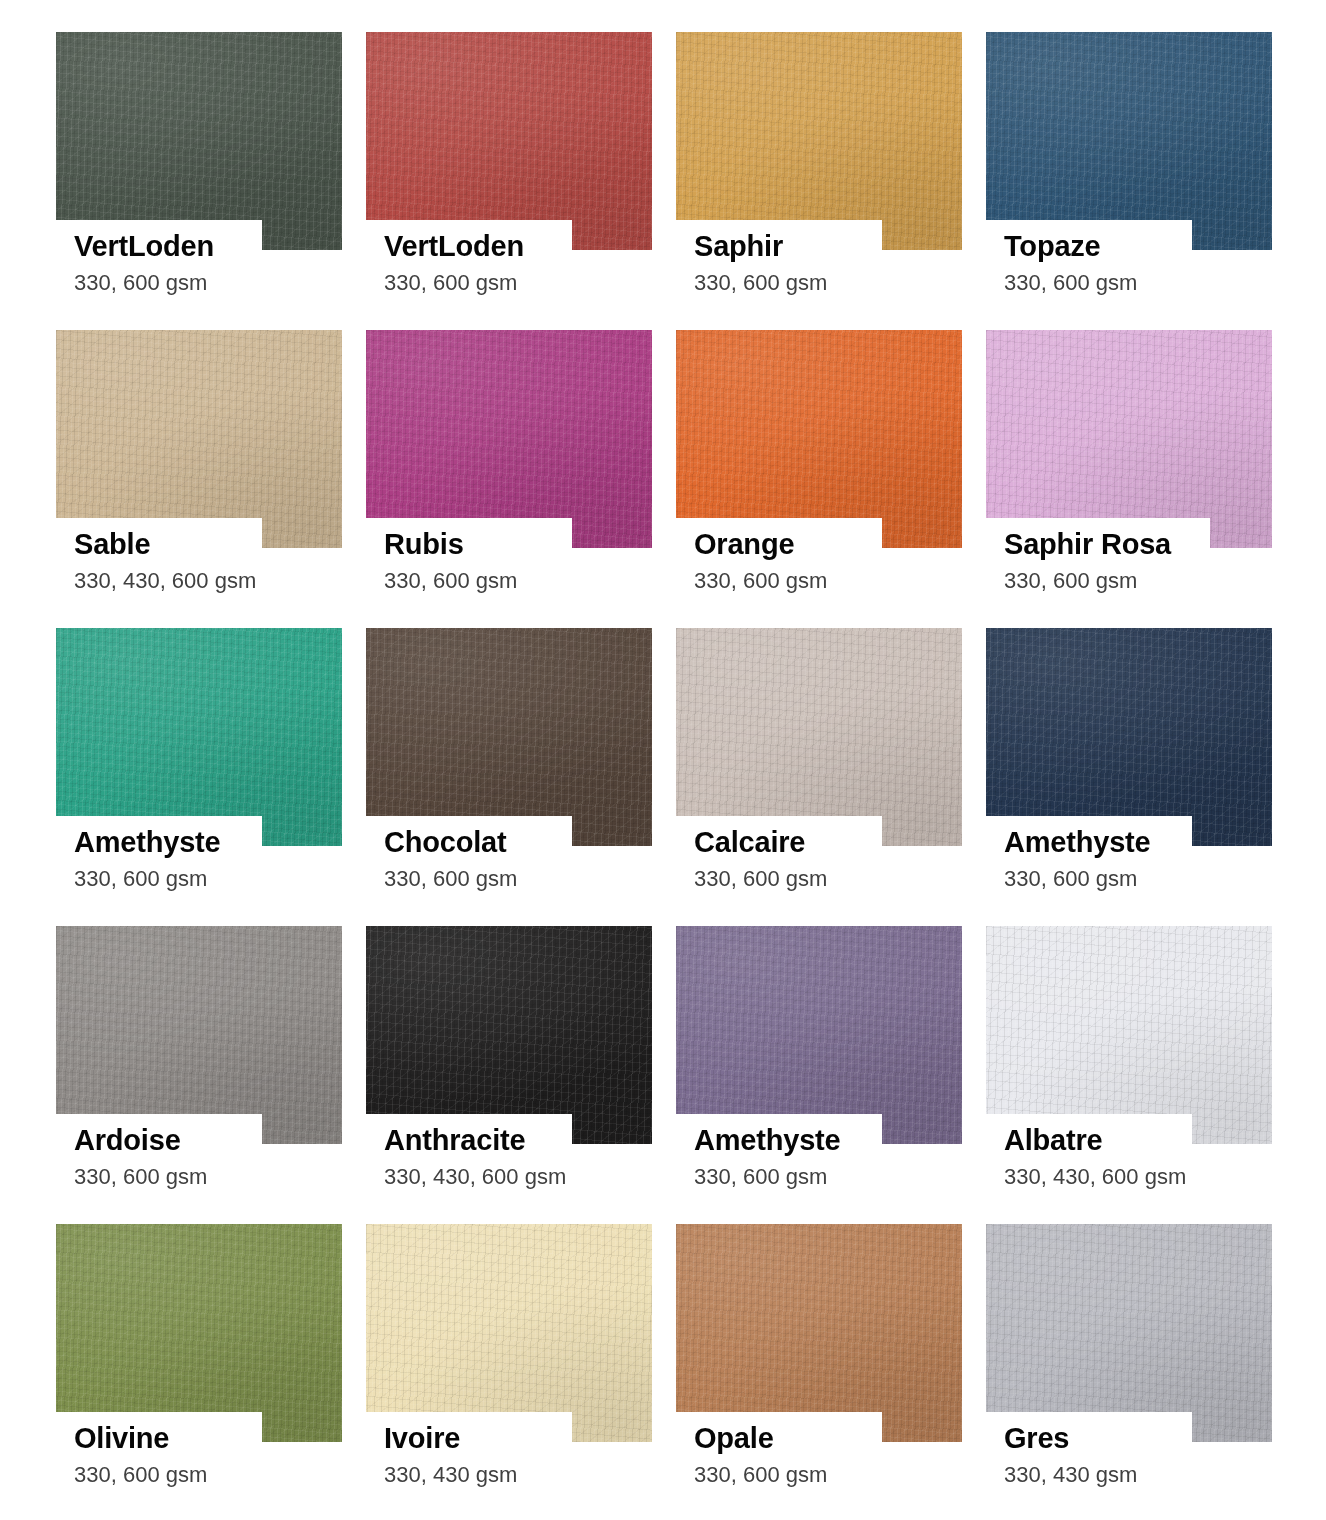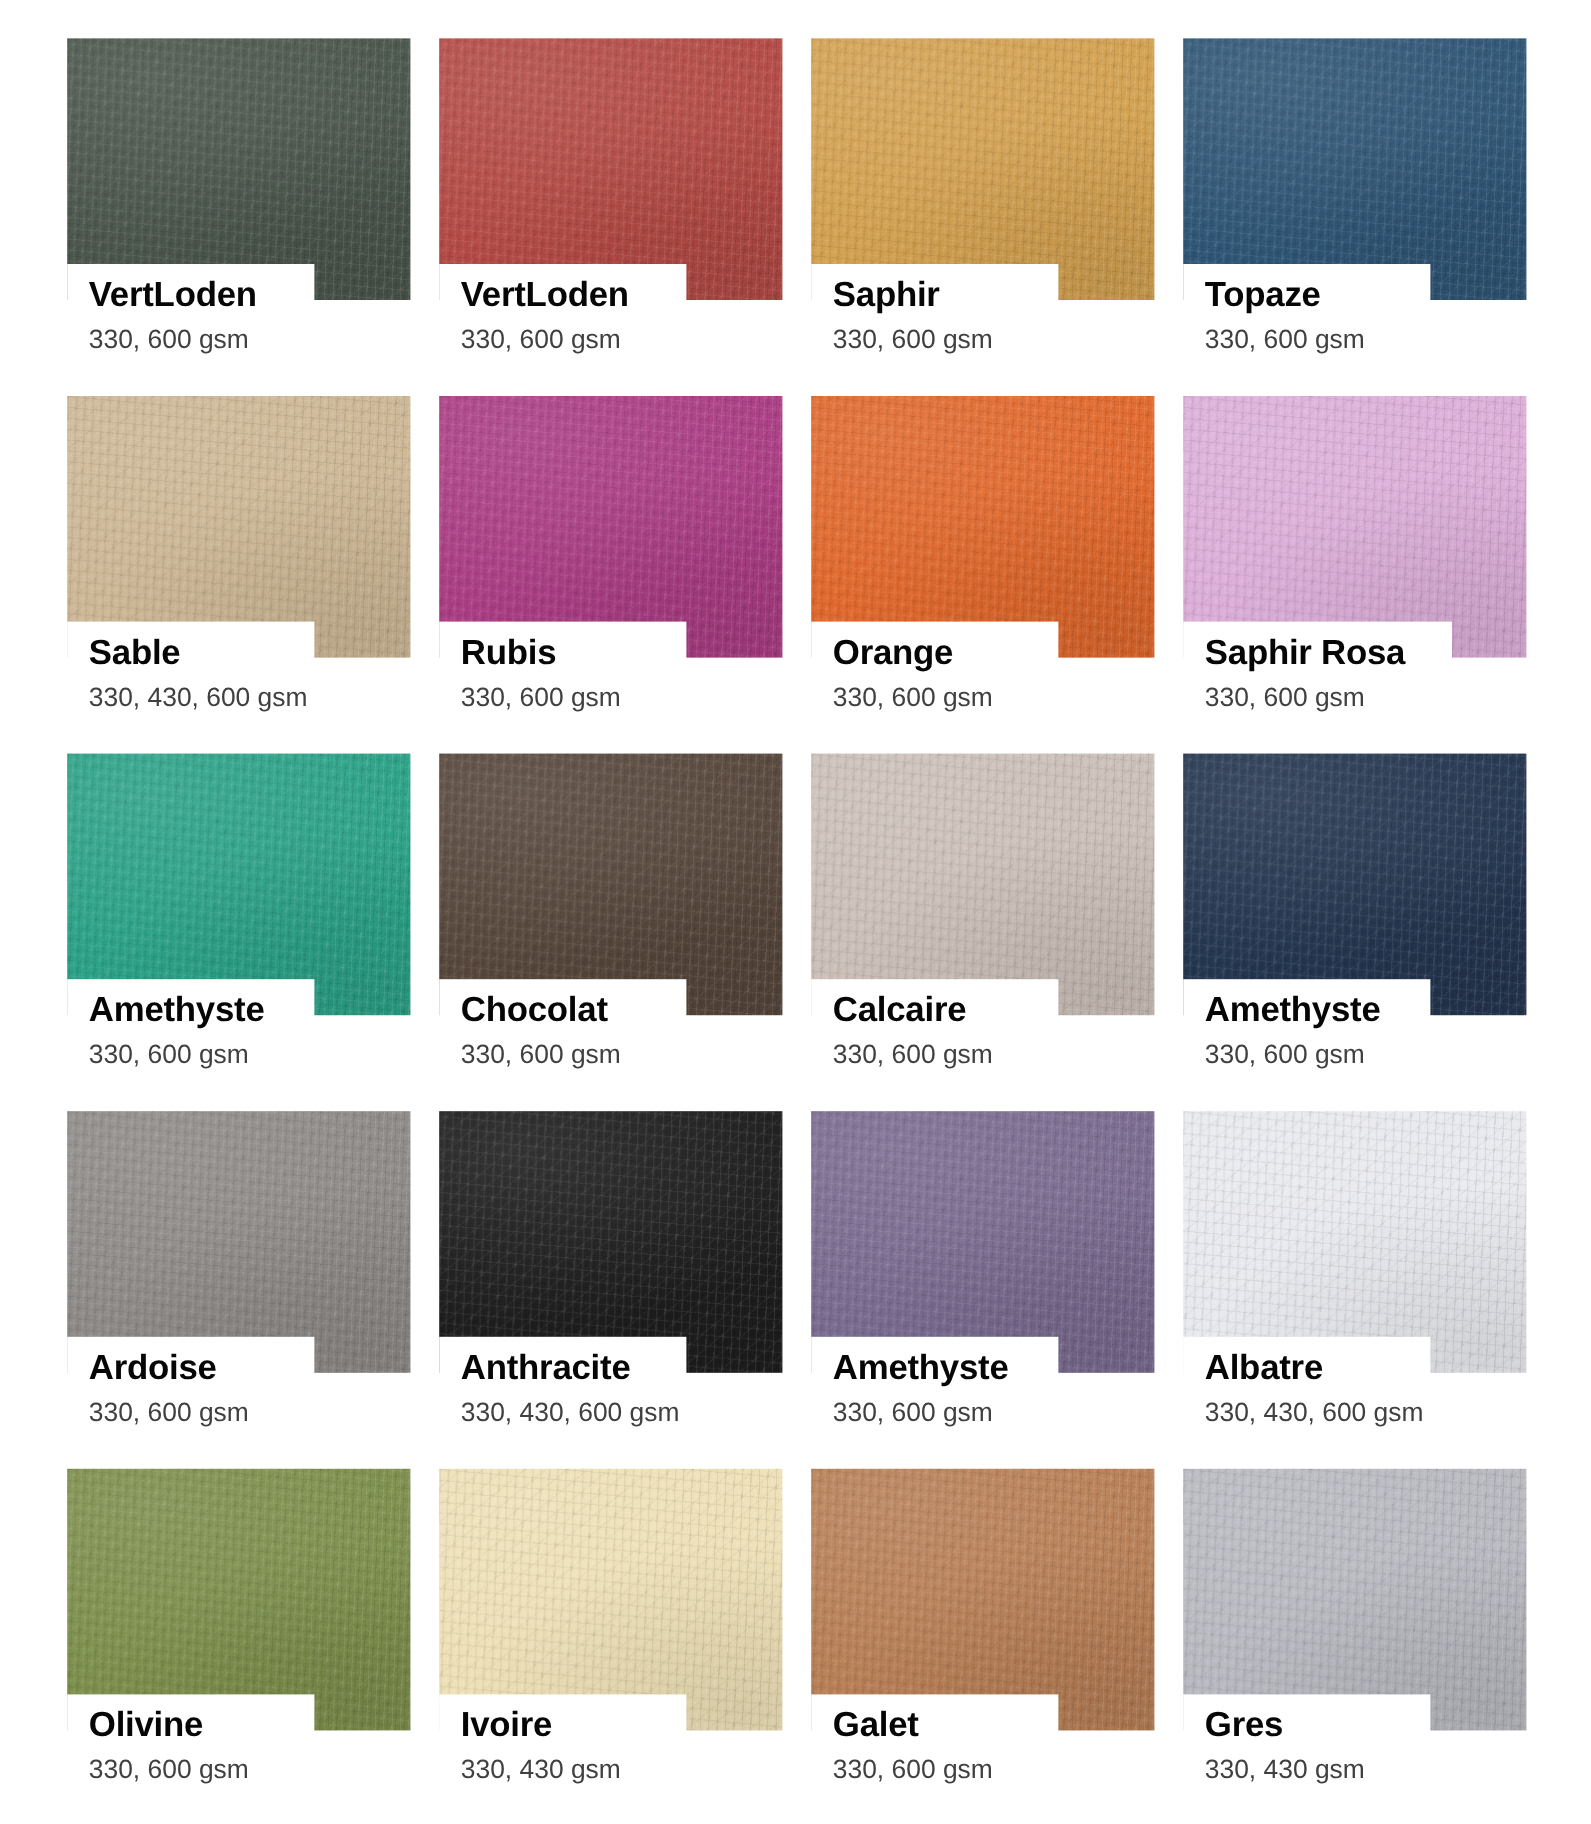--- a/index.html
+++ b/index.html
@@ -291,21 +291,21 @@
         <div class="label">
           <div class="name">Ivoire</div>
           <div class="weights">330, 430 gsm</div>
         </div>
       </div>
       <div class="swatch">
         <div class="chip" style="background-color: rgb(184, 127, 86);">
           <div class="tex"></div>
         </div>
         <div class="label">
-          <div class="name">Galet</div>
+          <div class="name">Opale</div>
           <div class="weights">330, 600 gsm</div>
         </div>
       </div>
       <div class="swatch">
         <div class="chip" style="background-color: rgb(184, 185, 192);">
           <div class="tex"></div>
         </div>
         <div class="label">
           <div class="name">Gres</div>
           <div class="weights">330, 430 gsm</div>

